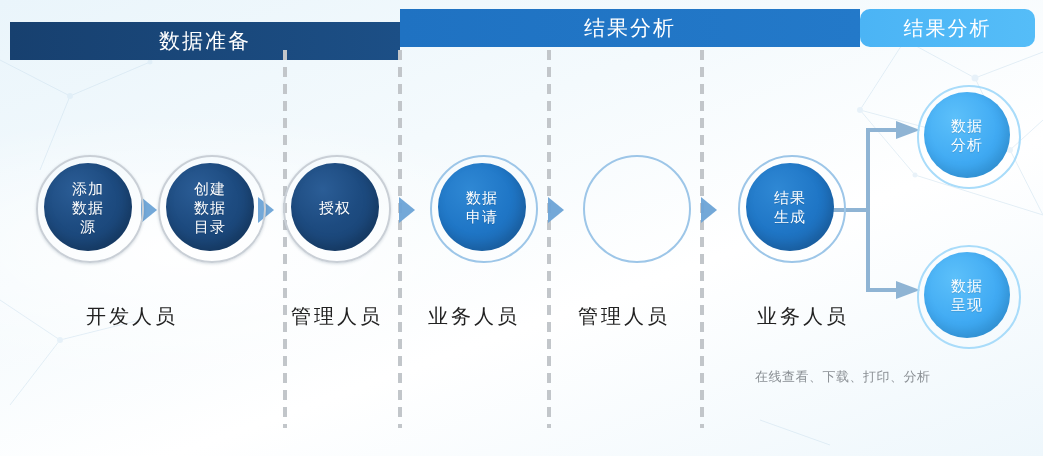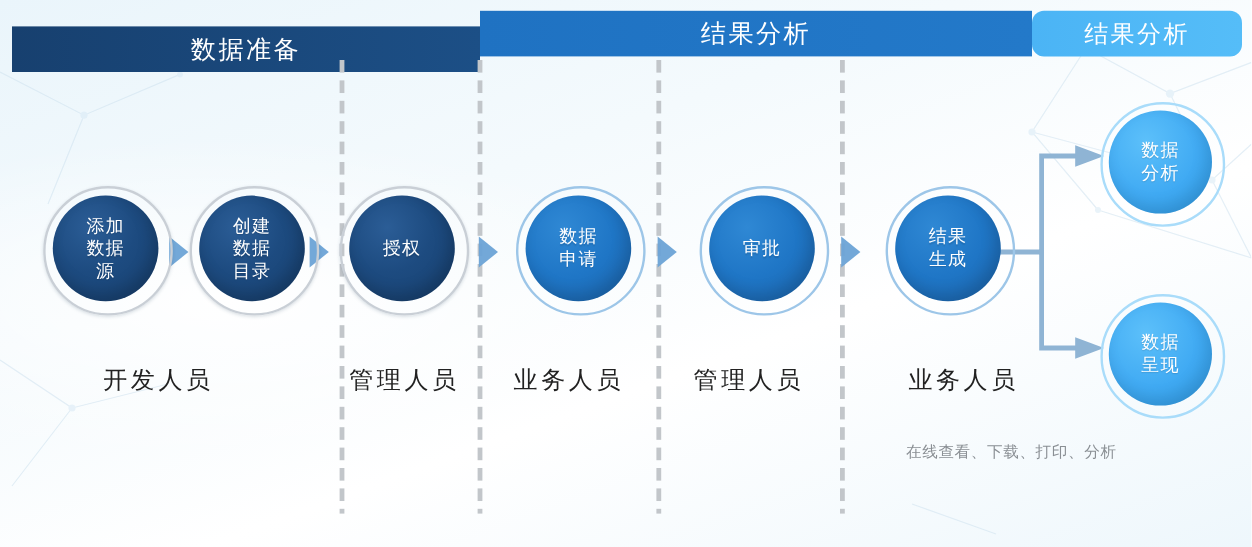--- a/index.html
+++ b/index.html
@@ -137,23 +137,20 @@
     <div class="lbl">授权</div>
   </div>
 
   <div class="ring r-mid" style="left:430px;top:155px;width:104px;height:104px"></div>
   <div class="node n-mid" style="left:438px;top:163px;width:88px;height:88px">
     <div class="lbl">数据
 申请</div>
   </div>
 
   <div class="ring r-mid" style="left:583px;top:155px;width:104px;height:104px"></div>
-  <div class="node n-mid" style="left:591px;top:163px;width:88px;height:88px">
-    <div class="lbl">审批</div>
-  </div>
 
   <div class="ring r-mid" style="left:738px;top:155px;width:104px;height:104px"></div>
   <div class="node n-mid" style="left:746px;top:163px;width:88px;height:88px">
     <div class="lbl">结果
 生成</div>
   </div>
 
   <div class="ring r-light" style="left:917px;top:85px;width:100px;height:100px"></div>
   <div class="node n-light" style="left:924px;top:92px;width:86px;height:86px">
     <div class="lbl">数据

